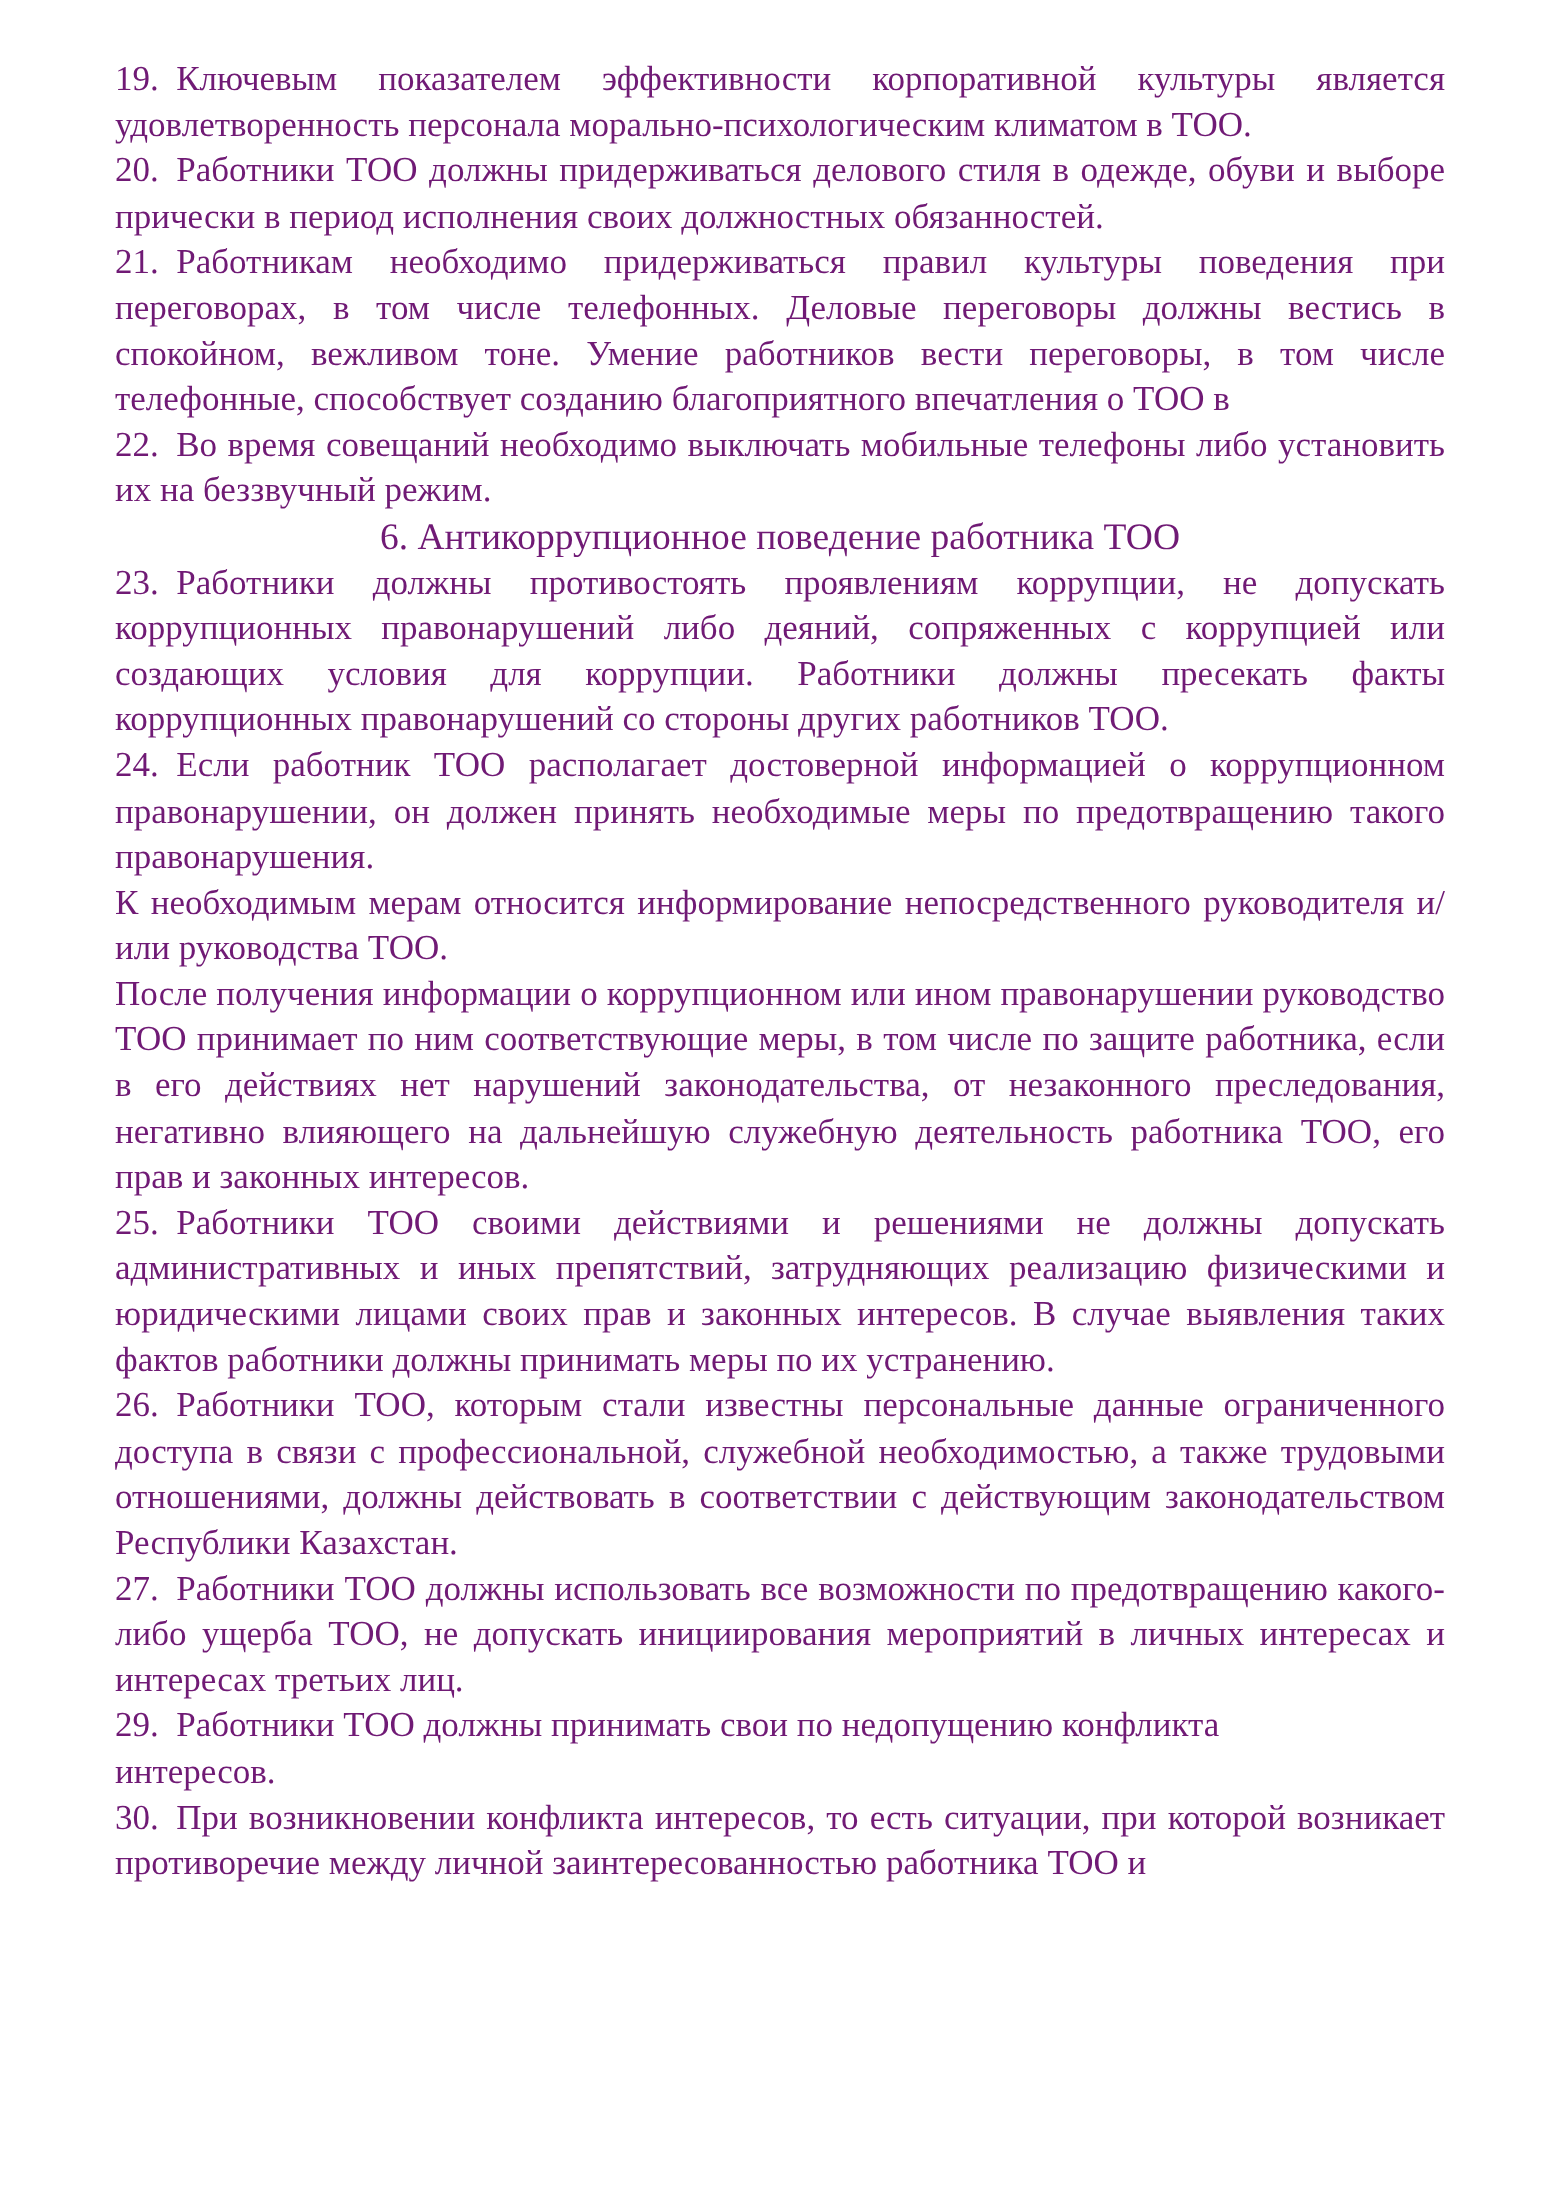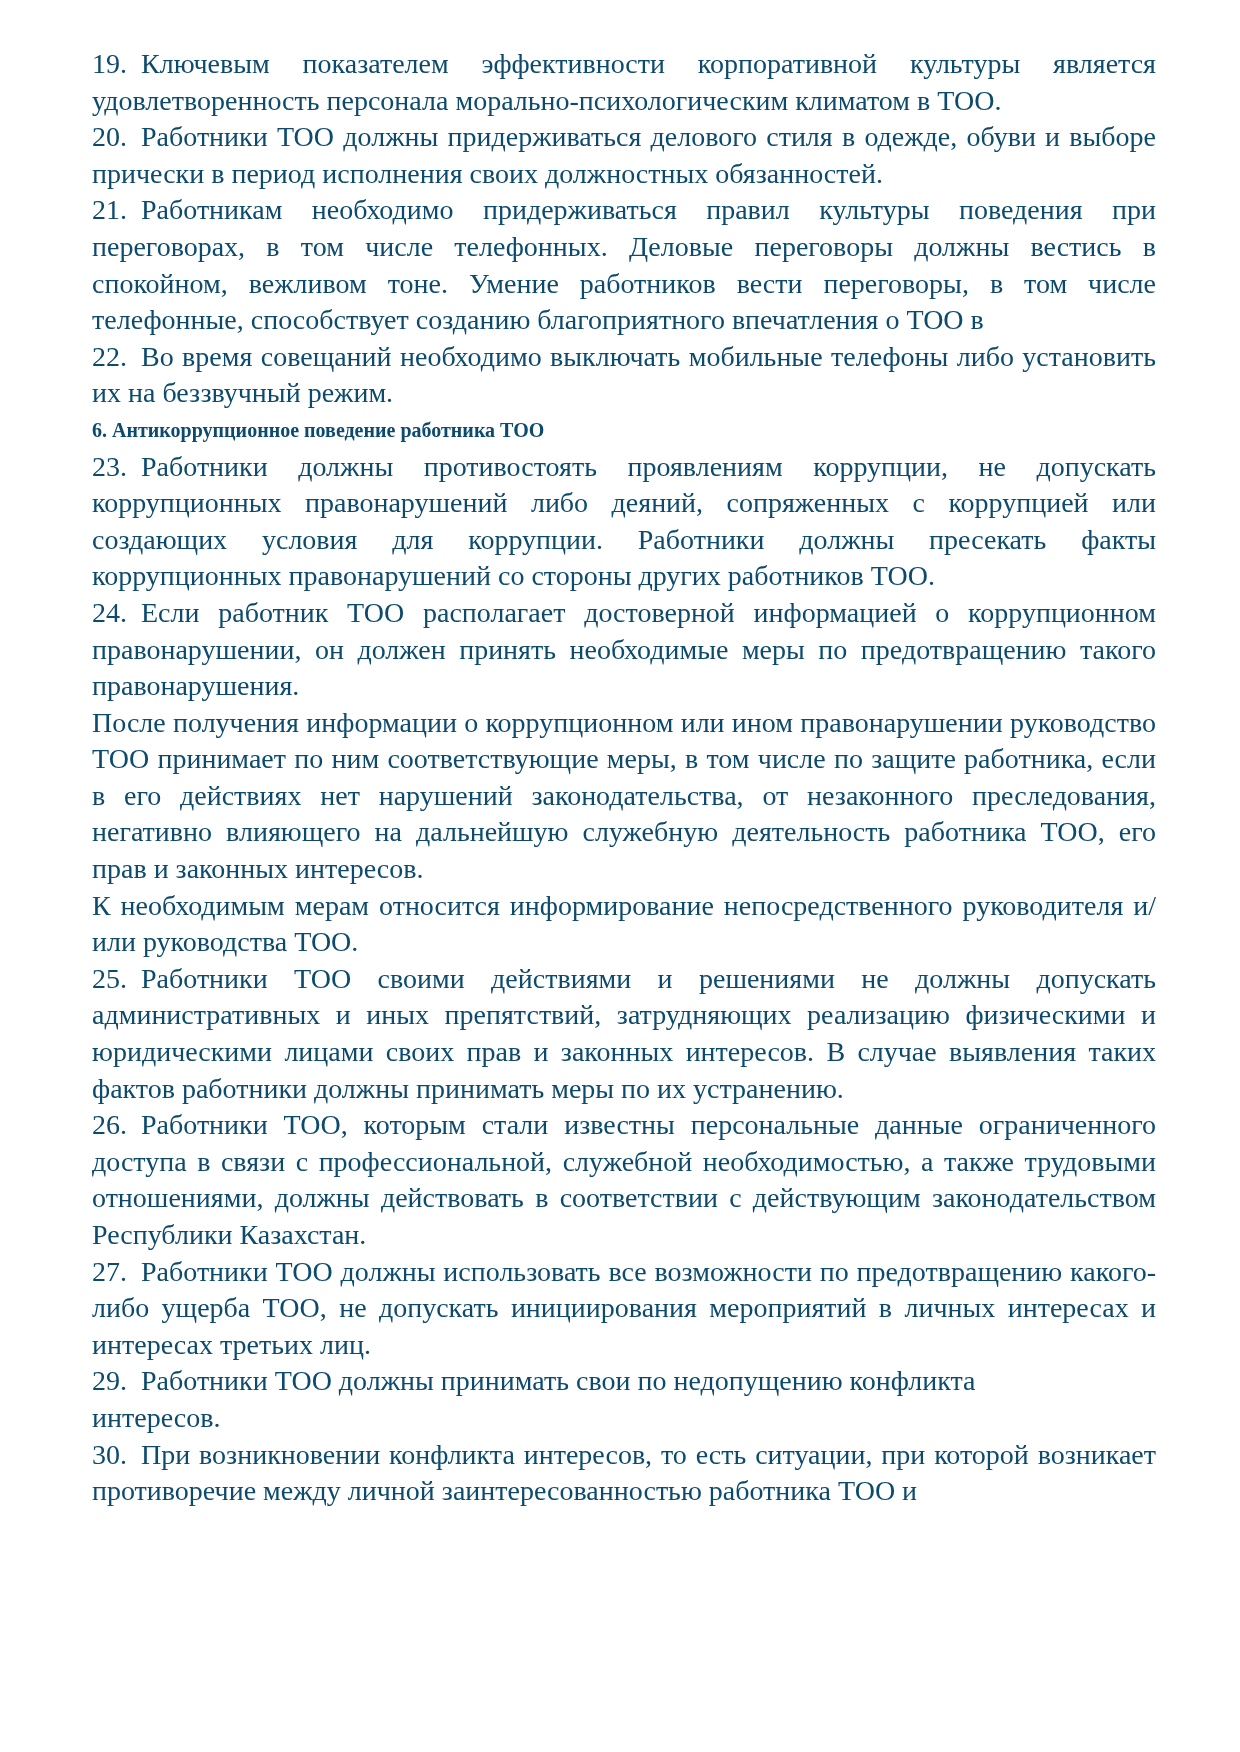--- a/index.html
+++ b/index.html
@@ -7,40 +7,41 @@
     padding: 0;
     background: #ffffff;
   }
   .page {
     position: relative;
     width: 1240px;
     height: 1752px;
     box-sizing: border-box;
     padding: 46px 84px 0 92px;
     background: #ffffff;
-    color: #0c4a6e;
+    color: #701a75;
     font-family: "Liberation Serif", "DejaVu Serif", serif;
     font-size: 28px;
     line-height: 36.6px;
     overflow: hidden;
   }
   .para {
     margin: 0;
   }
   .seg {
     text-align: justify;
     text-justify: inter-word;
   }
   .num {
     display: inline-block;
     margin-right: 14px;
   }
   .heading {
-    font-weight: 700;
-    font-size: 20px;
+    text-align: center;
+    font-weight: 400;
+    font-size: 30px;
   }
 </style>
 </head>
 <body>
 
 <div class="page">
   <div id="content">
       <div class="para">
         <div class="seg"><span class="num">19.</span><span>Ключевым показателем эффективности корпоративной культуры является удовлетворенность персонала морально-психологическим климатом в ТОО.</span></div>
       </div>
@@ -54,24 +55,24 @@
         <div class="seg"><span class="num">22.</span><span>Во время совещаний необходимо выключать мобильные телефоны либо установить их на беззвучный режим.</span></div>
       </div>
       <div class="heading">6. Антикоррупционное поведение работника ТОО</div>
       <div class="para">
         <div class="seg"><span class="num">23.</span><span>Работники должны противостоять проявлениям коррупции, не допускать коррупционных правонарушений либо деяний, сопряженных с коррупцией или создающих условия для коррупции. Работники должны пресекать факты коррупционных правонарушений со стороны других работников ТОО.</span></div>
       </div>
       <div class="para">
         <div class="seg"><span class="num">24.</span><span>Если работник ТОО располагает достоверной информацией о коррупционном правонарушении, он должен принять необходимые меры по предотвращению такого правонарушения.</span></div>
       </div>
       <div class="para">
-        <div class="seg">После получения информации о коррупционном или ином правонарушении руководство ТОО принимает по ним соответствующие меры, в том числе по защите работника, если в его действиях нет нарушений законодательства, от незаконного преследования, негативно влияющего на дальнейшую служебную деятельность работника ТОО, его прав и законных интересов.</div>
+        <div class="seg">К необходимым мерам относится информирование непосредственного руководителя и/или руководства ТОО.</div>
       </div>
       <div class="para">
-        <div class="seg">К необходимым мерам относится информирование непосредственного руководителя и/или руководства ТОО.</div>
+        <div class="seg">После получения информации о коррупционном или ином правонарушении руководство ТОО принимает по ним соответствующие меры, в том числе по защите работника, если в его действиях нет нарушений законодательства, от незаконного преследования, негативно влияющего на дальнейшую служебную деятельность работника ТОО, его прав и законных интересов.</div>
       </div>
       <div class="para">
         <div class="seg"><span class="num">25.</span><span>Работники ТОО своими действиями и решениями не должны допускать административных и иных препятствий, затрудняющих реализацию физическими и юридическими лицами своих прав и законных интересов. В случае выявления таких фактов работники должны принимать меры по их устранению.</span></div>
       </div>
       <div class="para">
         <div class="seg"><span class="num">26.</span><span>Работники ТОО, которым стали известны персональные данные ограниченного доступа в связи с профессиональной, служебной необходимостью, а также трудовыми отношениями, должны действовать в соответствии с действующим законодательством Республики Казахстан.</span></div>
       </div>
       <div class="para">
         <div class="seg"><span class="num">27.</span><span>Работники ТОО должны использовать все возможности по предотвращению какого-либо ущерба ТОО, не допускать инициирования мероприятий в личных интересах и интересах третьих лиц.</span></div>
       </div>

